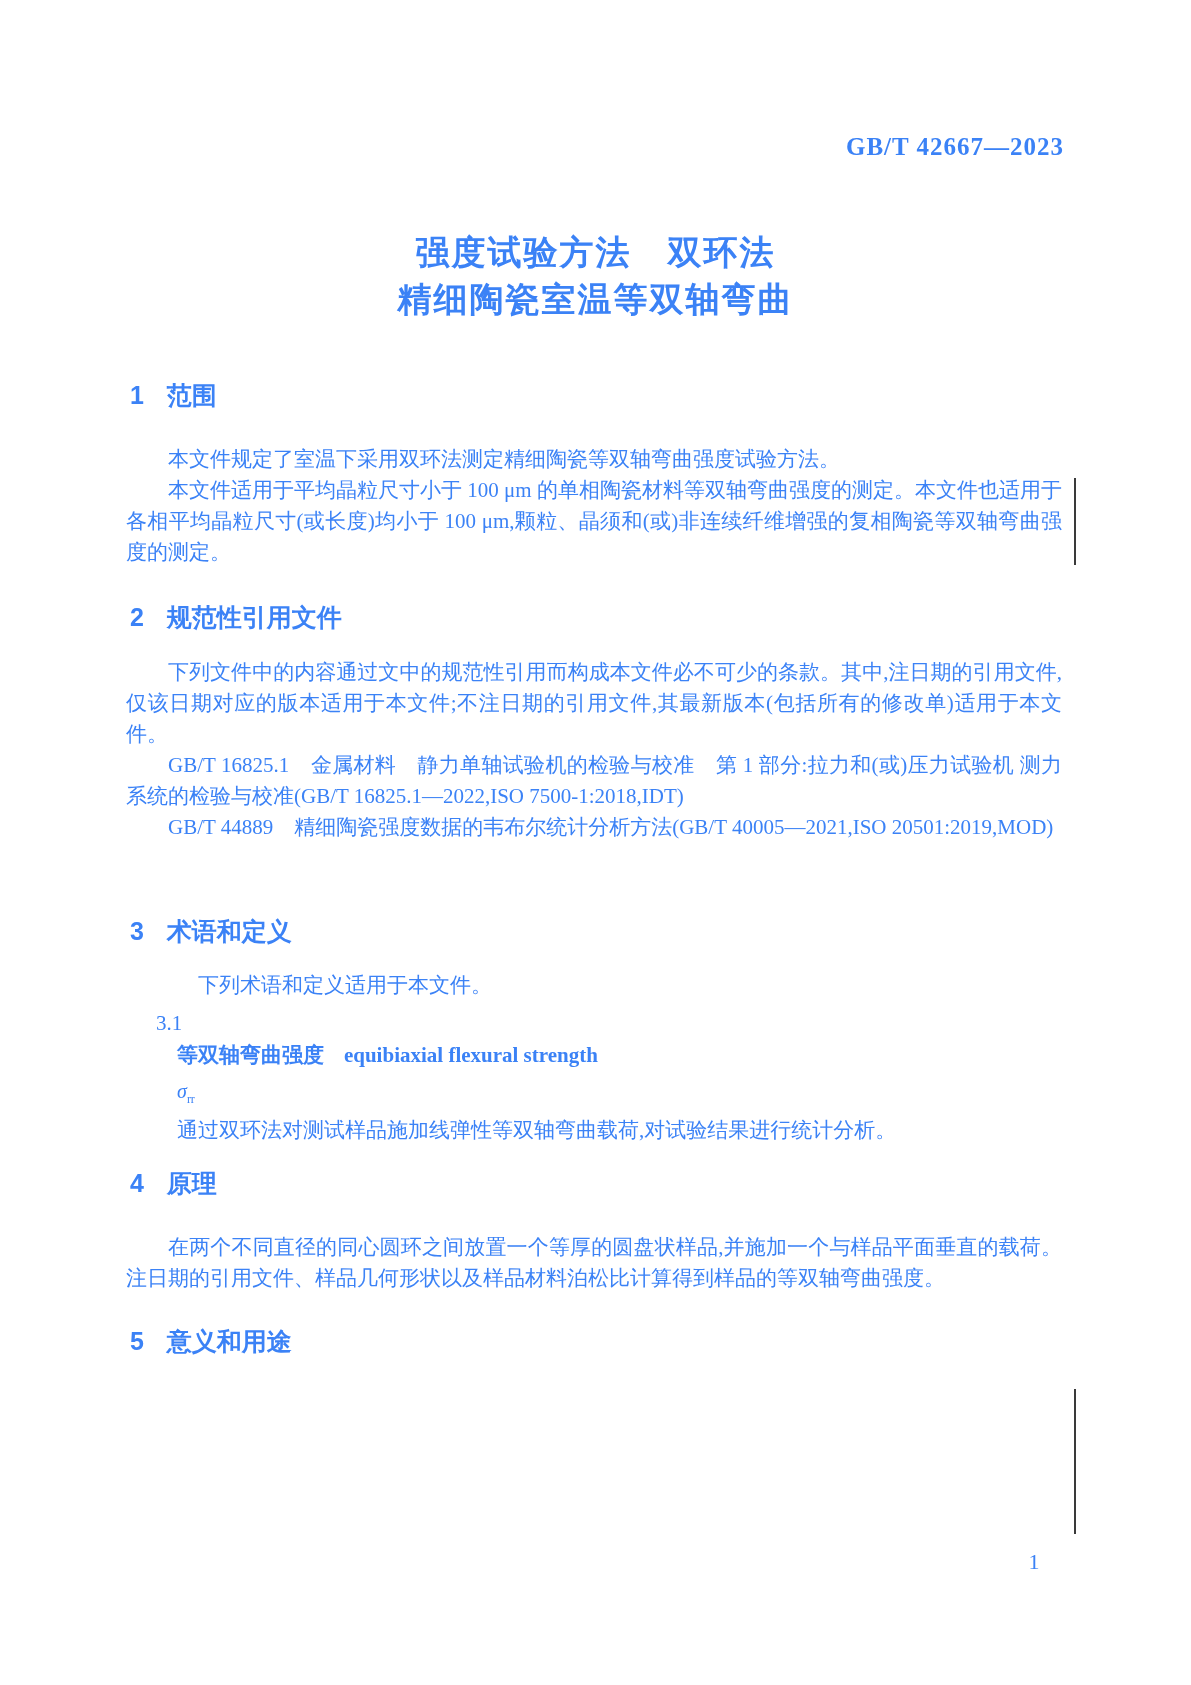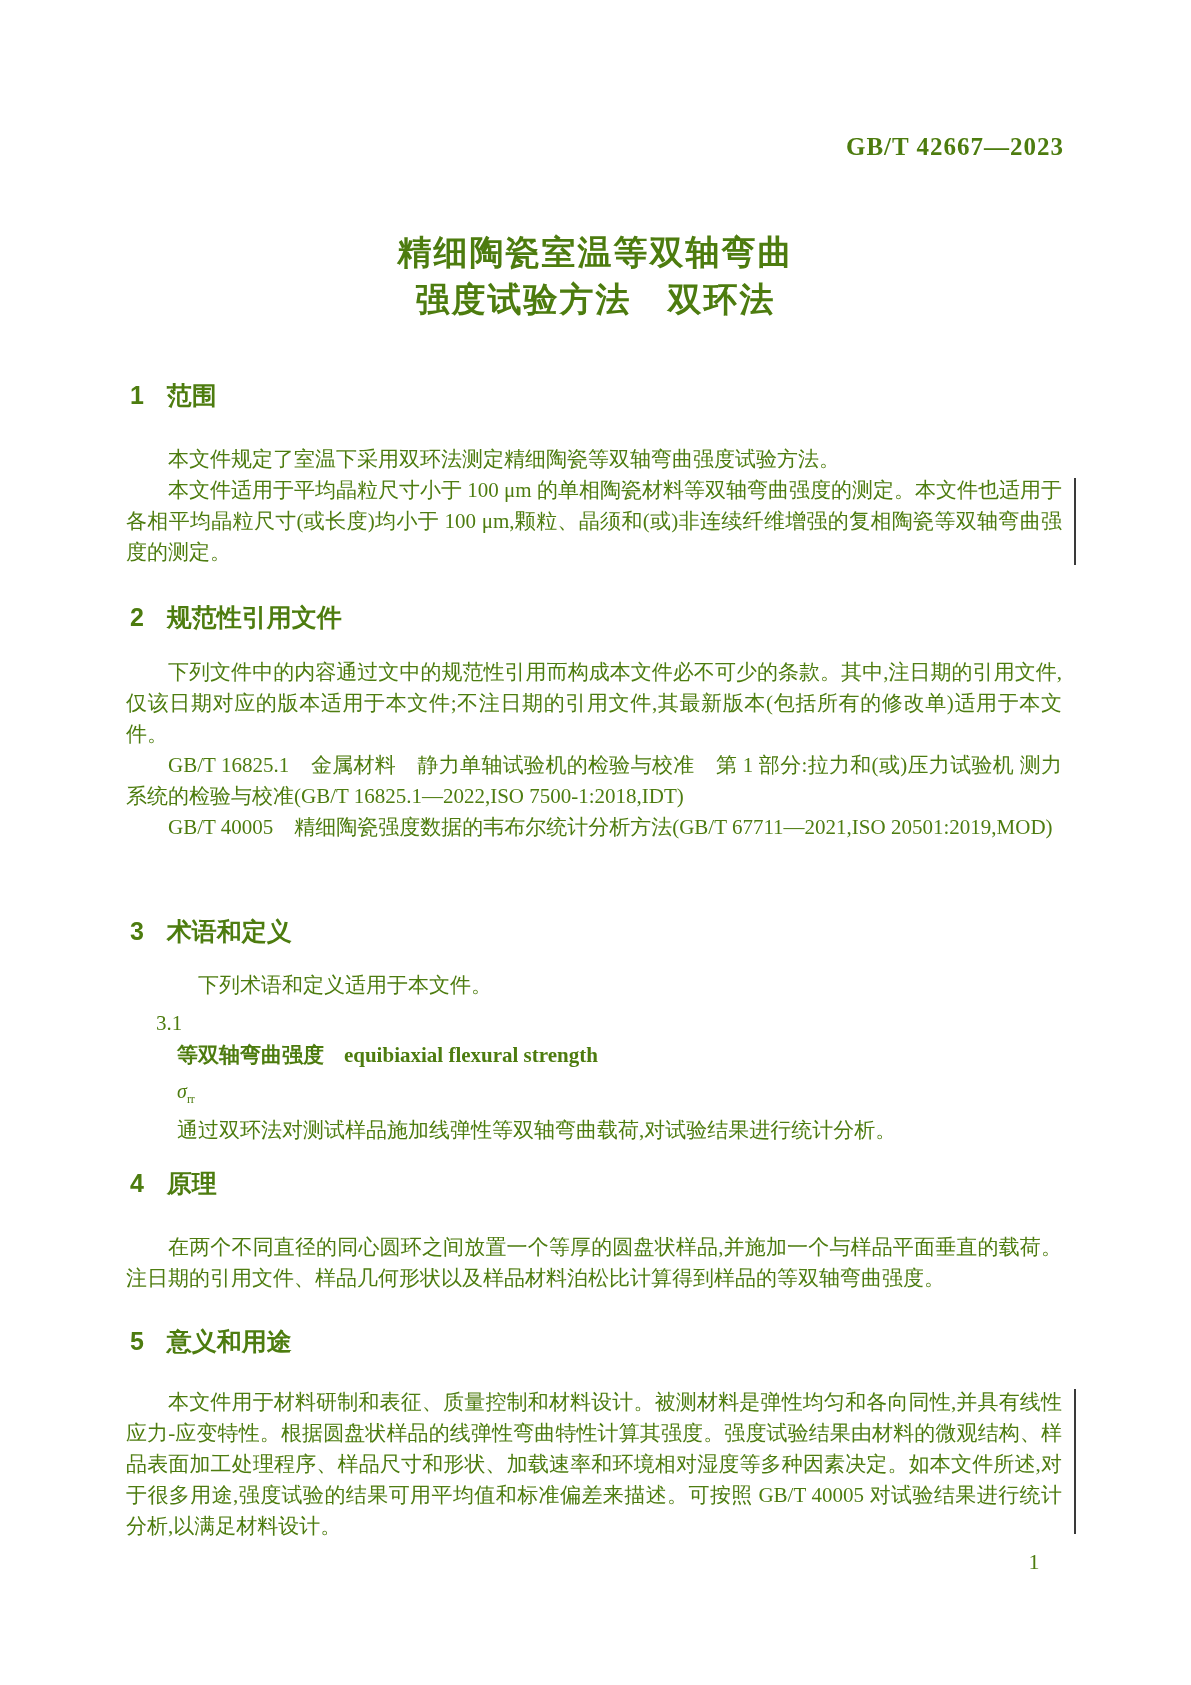--- a/index.html
+++ b/index.html
@@ -7,21 +7,21 @@
     padding: 0;
     background: #e8e8e8;
   }
   .page {
     position: relative;
     width: 1191px;
     height: 1685px;
     margin: 0 auto;
     background: #ffffff;
     overflow: hidden;
-    color: #4d7c0f;
+    color: #3b82f6;
     font-family: "Liberation Serif", "DejaVu Serif", serif;
     text-decoration: underline;
   }
 
   
   .doc-number {
     position: absolute;
     top: 133px;
     right: 127px;
     font-family: "Liberation Serif", "DejaVu Serif", serif;
@@ -121,41 +121,41 @@
   }
 </style>
 </head>
 <body>
 
 <div class="page">
 
   <div class="doc-number">GB/T 42667—2023</div>
 
   <div class="doc-title">
+    <div>强度试验方法　双环法</div>
     <div>精细陶瓷室温等双轴弯曲</div>
-    <div>强度试验方法　双环法</div>
   </div>
 
   <h2 class="sec-heading pos-h1">
     <span class="sec-num">1</span>
     <span>范围</span>
   </h2>
   <div class="body-block pos-b1">
     <p class="body-p">本文件规定了室温下采用双环法测定精细陶瓷等双轴弯曲强度试验方法。</p>
     <p class="body-p">本文件适用于平均晶粒尺寸小于 100 μm 的单相陶瓷材料等双轴弯曲强度的测定。本文件也适用于各相平均晶粒尺寸(或长度)均小于 100 μm,颗粒、晶须和(或)非连续纤维增强的复相陶瓷等双轴弯曲强度的测定。</p>
   </div>
 
   <h2 class="sec-heading pos-h2">
     <span class="sec-num">2</span>
     <span>规范性引用文件</span>
   </h2>
   <div class="body-block pos-b2">
     <p class="body-p">下列文件中的内容通过文中的规范性引用而构成本文件必不可少的条款。其中,注日期的引用文件,仅该日期对应的版本适用于本文件;不注日期的引用文件,其最新版本(包括所有的修改单)适用于本文件。</p>
     <p class="body-p">GB/T 16825.1　金属材料　静力单轴试验机的检验与校准　第 1 部分:拉力和(或)压力试验机 测力系统的检验与校准(GB/T 16825.1—2022,ISO 7500-1:2018,IDT)</p>
-    <p class="body-p">GB/T 40005　精细陶瓷强度数据的韦布尔统计分析方法(GB/T 67711—2021,ISO 20501:2019,MOD)</p>
+    <p class="body-p">GB/T 44889　精细陶瓷强度数据的韦布尔统计分析方法(GB/T 40005—2021,ISO 20501:2019,MOD)</p>
   </div>
 
   <h2 class="sec-heading pos-h3">
     <span class="sec-num">3</span>
     <span>术语和定义</span>
   </h2>
   <div class="body-block pos-b3">
     <p class="s3-intro">下列术语和定义适用于本文件。</p>
     <p class="s3-clause">3.1</p>
     <p class="s3-term">
@@ -171,22 +171,19 @@
     <span>原理</span>
   </h2>
   <div class="body-block pos-b4">
     <p class="body-p">在两个不同直径的同心圆环之间放置一个等厚的圆盘状样品,并施加一个与样品平面垂直的载荷。注日期的引用文件、样品几何形状以及样品材料泊松比计算得到样品的等双轴弯曲强度。</p>
   </div>
 
   <h2 class="sec-heading pos-h5">
     <span class="sec-num">5</span>
     <span>意义和用途</span>
   </h2>
-  <div class="body-block pos-b5">
-    <p class="body-p">本文件用于材料研制和表征、质量控制和材料设计。被测材料是弹性均匀和各向同性,并具有线性应力-应变特性。根据圆盘状样品的线弹性弯曲特性计算其强度。强度试验结果由材料的微观结构、样品表面加工处理程序、样品尺寸和形状、加载速率和环境相对湿度等多种因素决定。如本文件所述,对于很多用途,强度试验的结果可用平均值和标准偏差来描述。可按照 GB/T 40005 对试验结果进行统计分析,以满足材料设计。</p>
-  </div>
 
   <div class="change-bar bar-1"></div>
   <div class="change-bar bar-2"></div>
 
   <div class="page-number">1</div>
 
 </div>
 
 </body></html>

